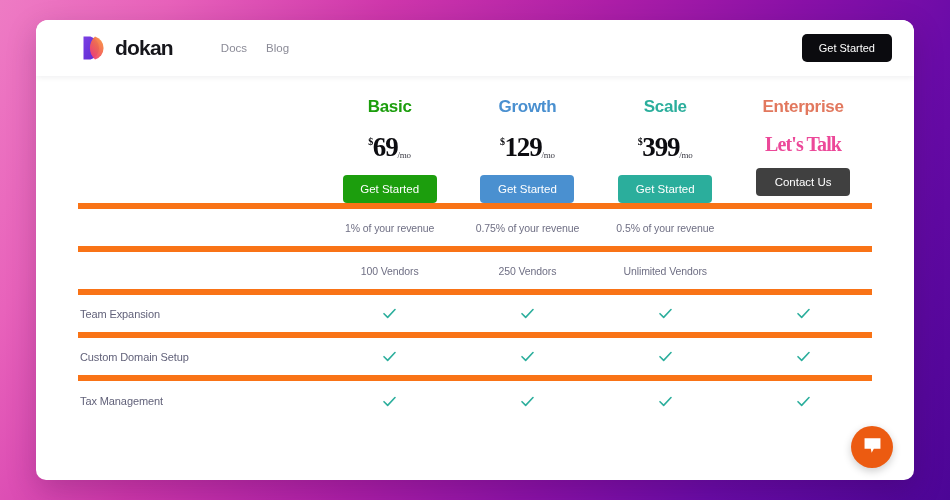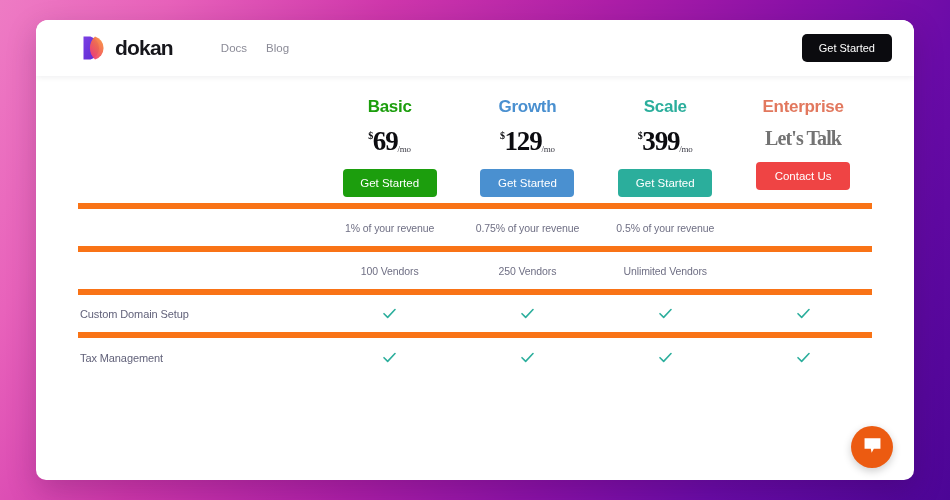--- a/index.html
+++ b/index.html
@@ -117,21 +117,21 @@
     vertical-align: top;
     text-align: center;
     padding-top: 22px !important;
   }
 
   .plan-name {
     font-size: 17px;
     font-weight: 700;
     letter-spacing: -0.3px;
     line-height: 1;
-    margin-bottom: 13px;
+    margin-bottom: 19px;
   }
 
   .plan-price {
     line-height: 1;
     margin-bottom: 14px;
     white-space: nowrap;
     color: #0c0c10;
     font-family: Liberation Serif, serif;
   }
 
@@ -153,21 +153,21 @@
     font-weight: 400;
     color: #3a3a44;
     vertical-align: -2px;
     letter-spacing: -0.2px;
   }
 
   .price-text {
     font-size: 20px;
     font-weight: 800;
     letter-spacing: -0.9px;
-    color: #737373;
+    color: #ec4899;
   }
 
   .plan-btn {
     display: inline-block;
     border: none;
     border-radius: 4px;
     color: #ffffff;
     font-size: 11.5px;
     padding: 7px 0;
     width: 94px;
@@ -296,40 +296,71 @@
             <span class="price-currency">$</span><span class="price-amount">399</span><span class="price-period">/mo</span>
           </div>
           <button class="plan-btn" style="background:#2bae9c">Get Started</button>
         </td>
 
         <td class="plan-head">
           <div class="plan-name" style="color:#e2785e">Enterprise</div>
           <div class="plan-price">
             <span class="price-text">Let's Talk</span>
           </div>
-          <button class="plan-btn" style="background:#ef4444">Contact Us</button>
+          <button class="plan-btn" style="background:#404040">Contact Us</button>
         </td>
       </tr>
 
       <tr class="trow">
         <td class="cell-feature"></td>
         <td class="cell-note">1% of your revenue</td>
         <td class="cell-note">0.75% of your revenue</td>
         <td class="cell-note">0.5% of your revenue</td>
         <td class="cell-note"></td>
       </tr>
 
       <tr class="trow">
         <td class="cell-feature"></td>
         <td class="cell-note">100 Vendors</td>
         <td class="cell-note">250 Vendors</td>
         <td class="cell-note">Unlimited Vendors</td>
         <td class="cell-note"></td>
       </tr>
 
+      <tr class="trow">
+        <td class="cell-feature">Team Expansion</td>
+        <td class="cell-check">
+          <span class="check-icon">
+            <svg width="13" height="11" viewBox="0 0 14 12">
+                  <path d="M1 6.2 L5 10.2 L13 1.6" fill="none" stroke="#2bae9c" stroke-width="1.7" stroke-linecap="round" stroke-linejoin="round"></path>
+                </svg>
+          </span>
+        </td>
+        <td class="cell-check">
+          <span class="check-icon">
+            <svg width="13" height="11" viewBox="0 0 14 12">
+                  <path d="M1 6.2 L5 10.2 L13 1.6" fill="none" stroke="#2bae9c" stroke-width="1.7" stroke-linecap="round" stroke-linejoin="round"></path>
+                </svg>
+          </span>
+        </td>
+        <td class="cell-check">
+          <span class="check-icon">
+            <svg width="13" height="11" viewBox="0 0 14 12">
+                  <path d="M1 6.2 L5 10.2 L13 1.6" fill="none" stroke="#2bae9c" stroke-width="1.7" stroke-linecap="round" stroke-linejoin="round"></path>
+                </svg>
+          </span>
+        </td>
+        <td class="cell-check">
+          <span class="check-icon">
+            <svg width="13" height="11" viewBox="0 0 14 12">
+                  <path d="M1 6.2 L5 10.2 L13 1.6" fill="none" stroke="#2bae9c" stroke-width="1.7" stroke-linecap="round" stroke-linejoin="round"></path>
+                </svg>
+          </span>
+        </td>
+      </tr>
 
       <tr class="trow">
         <td class="cell-feature">Custom Domain Setup</td>
         <td class="cell-check">
           <span class="check-icon">
             <svg width="13" height="11" viewBox="0 0 14 12">
                   <path d="M1 6.2 L5 10.2 L13 1.6" fill="none" stroke="#2bae9c" stroke-width="1.7" stroke-linecap="round" stroke-linejoin="round"></path>
                 </svg>
           </span>
         </td>

